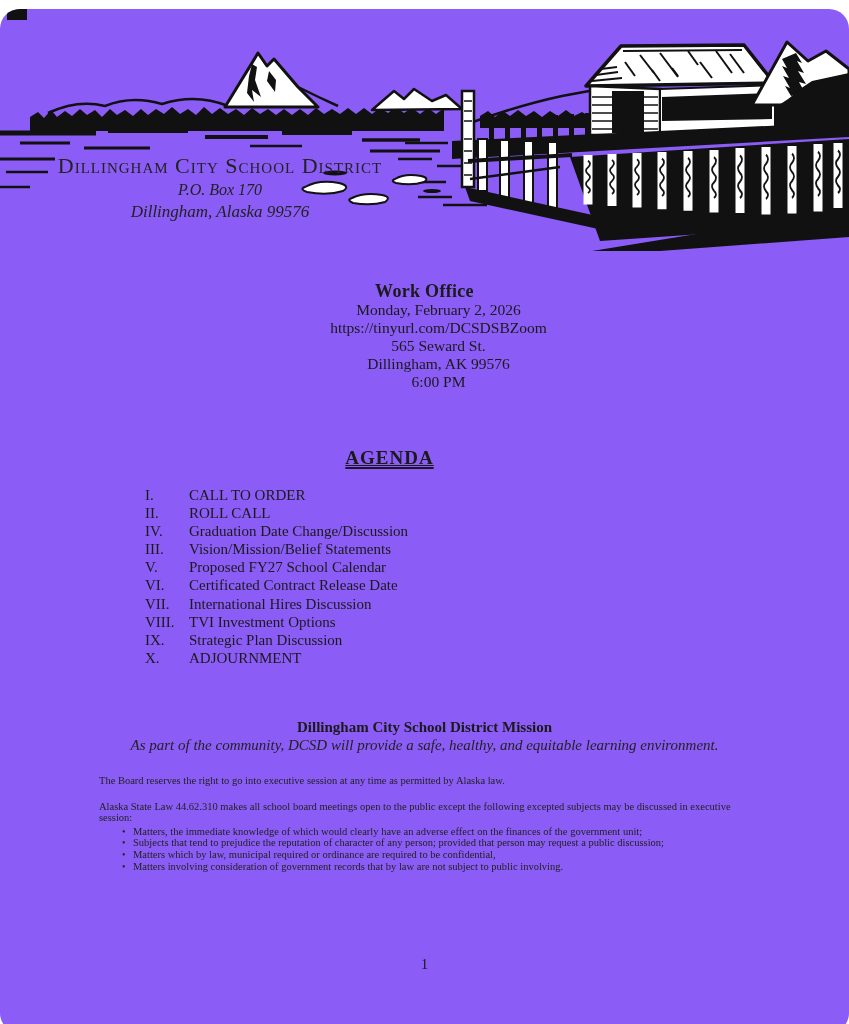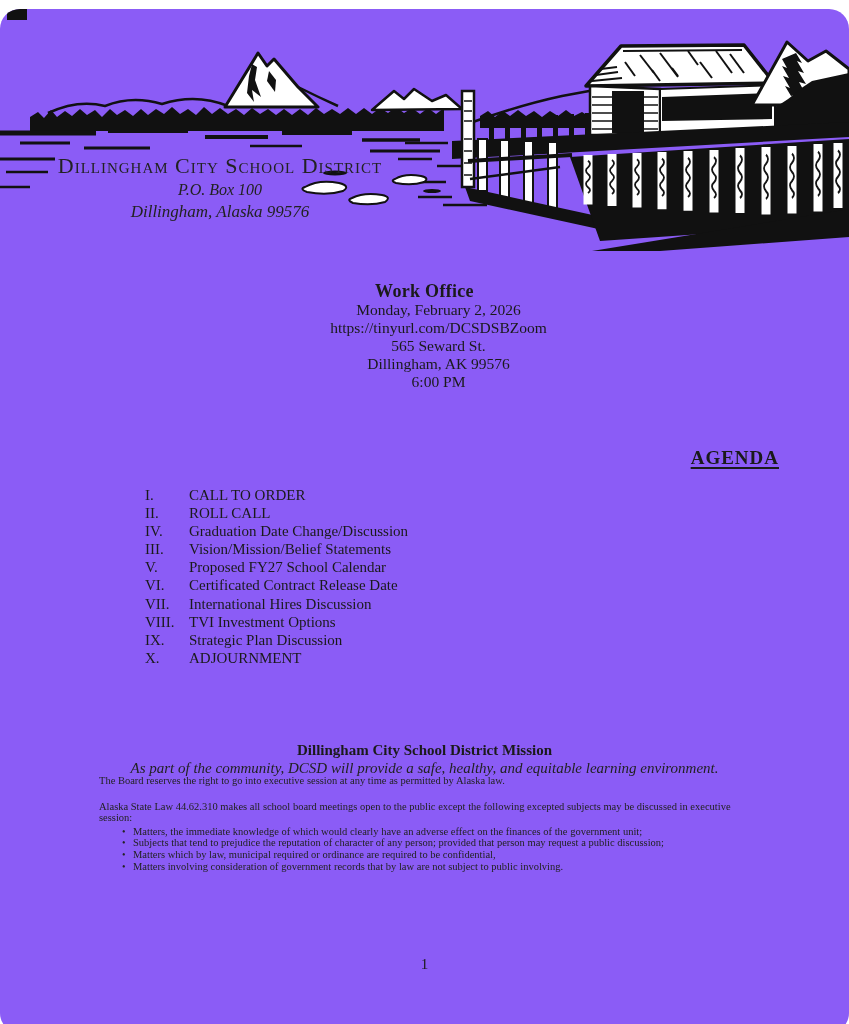--- a/index.html
+++ b/index.html
@@ -26,30 +26,31 @@
   }
   .lh-addr { font-style:italic; font-size:16px; color:#222; margin-top:3px; }
   .lh-addr2 { font-style:italic; font-size:17px; color:#222; margin-top:2px; }
   
   .meeting { position:absolute; top:272px; left:0; width:849px; text-align:center; }
   .mt-title { font-size:18px; font-weight:bold; line-height:20px; letter-spacing:0.3px; }
   .mt-line { font-size:15.5px; line-height:18px;padding-left:28px; }
   
   .agenda-heading {
     position:absolute; top:438px; left:0; width:779px;
-    text-align:right; font-size:19px; font-weight:bold;
+    text-align:center; font-size:19px; font-weight:bold;
     letter-spacing:1px;
+    text-decoration:underline;
   }
   .agenda-heading span { text-decoration:underline; text-underline-offset:3px; text-decoration-thickness:2px; }
   .agenda-list { position:absolute; top:477px; left:145px; }
   .ag-row { display:flex; font-size:15px; line-height:18.1px; }
   .ag-num { width:44px; flex:0 0 44px; }
   .ag-label { white-space:nowrap; }
   
-  .mission { position:absolute; top:732px; left:0; width:849px; text-align:center; }
+  .mission { position:absolute; top:709px; left:0; width:849px; text-align:center; }
   .mission-heading { font-size:15px; font-weight:bold; line-height:18px; }
   .mission-statement { font-style:italic; font-size:15px; line-height:18px; color:#222; }
   
   .legal { position:absolute; top:766px; left:99px; width:645px; font-size:10.5px; line-height:11.5px; color:#222; }
   .legal-p2 { margin-top:14px; }
   .legal-bullets { margin-top:2px; }
   .lb-row { display:flex; line-height:11.8px; }
   .lb-dot { flex:0 0 11px; margin-left:23px; text-align:left; font-size:10px; }
   
   .page-number { position:absolute; top:947px; left:0; width:849px; text-align:center; font-size:15px; }
@@ -190,21 +191,21 @@
       <use href="#pileW" transform="translate(766,138) scale(1,1.3)"></use>
       <use href="#pileW" transform="translate(792,137) scale(1,1.3)"></use>
       <use href="#pileW" transform="translate(818,135) scale(1,1.3)"></use>
       <use href="#pileW" transform="translate(838,134) scale(1,1.25)"></use>
 
       <path d="M592,242 L849,200 L849,228 L660,242 Z" fill="#111"></path>
     </svg>
 
     <div class="lh-text">
       <div class="lh-district">Dillingham City School District</div>
-      <div class="lh-addr">P.O. Box 100</div>
+      <div class="lh-addr">P.O. Box 170</div>
       <div class="lh-addr2">Dillingham, Alaska 99576</div>
     </div>
   </div>
 
   <div class="meeting">
     <div class="mt-title">Work Office</div>
     <div class="mt-line">Monday, February 2, 2026</div>
     <div class="mt-line">https://tinyurl.com/DCSDSBZoom</div>
     <div class="mt-line">565 Seward St.</div>
     <div class="mt-line">Dillingham, AK 99576</div>

